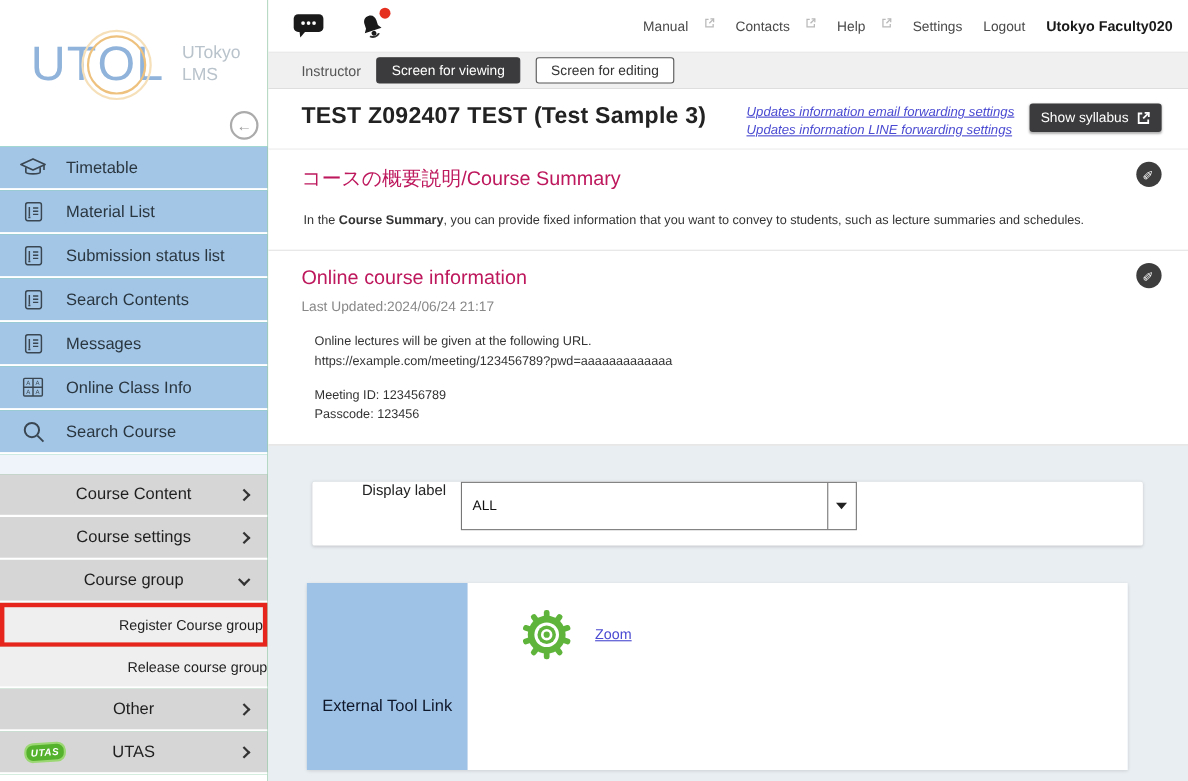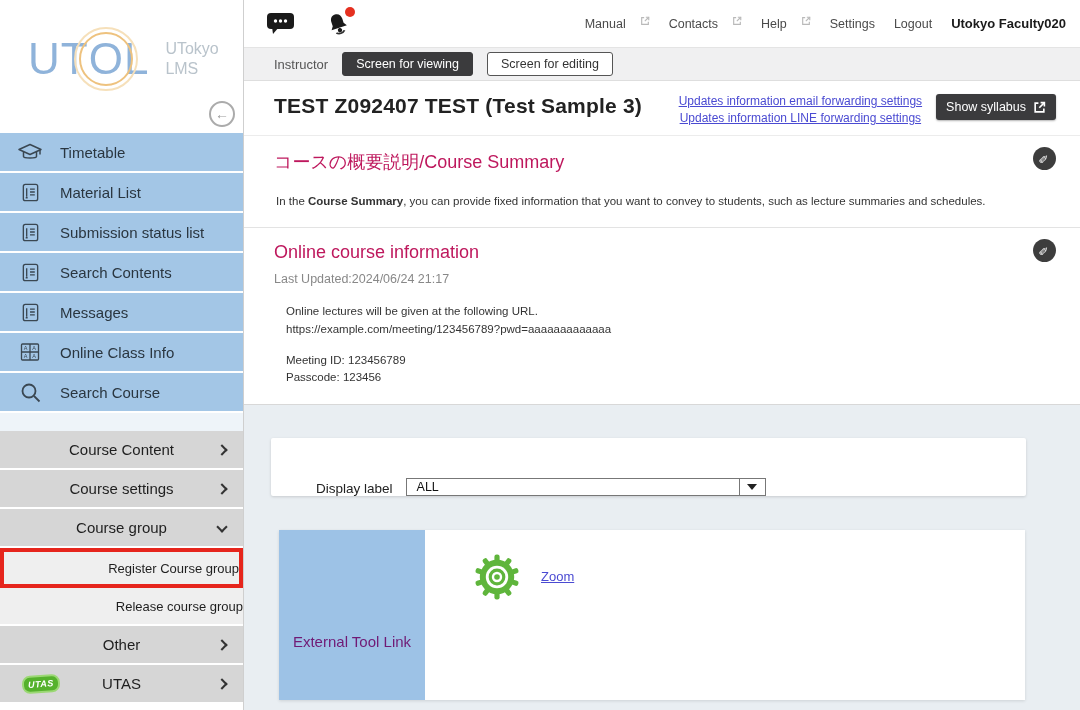--- a/index.html
+++ b/index.html
@@ -44,45 +44,45 @@
   .username { font-weight:bold; font-size:13px; color:#1a1a1a; }
 
   .tab-bar { height:33px; background:#f0f0f1; display:flex; align-items:center; padding-left:30px; gap:14px; border-bottom:1px solid #dedede; }
   .role-label { font-size:13px; color:#555; }
   .btn-dark { background:#3b3b3d; color:#fff; font-size:12.5px; padding:4px 13px; border-radius:3px; border:1px solid #3b3b3d; cursor:pointer; }
   .btn-light { background:#fff; color:#333; font-size:12.5px; padding:4px 13px; border-radius:3px; border:1px solid #555; cursor:pointer; }
 
   .title-row { height:54px; display:flex; align-items:flex-start; padding:13px 24px 0 30px; background:#fff; }
   .course-title { font-size:21px; font-weight:bold; color:#222; letter-spacing:.2px; flex:1; }
   .title-right { display:flex; align-items:flex-start; gap:14px; }
-  .fwd-links { display:flex; flex-direction:column; align-items:center; gap:3px; font-size:12px; }
+  .fwd-links { display:flex; flex-direction:column; align-items:flex-start; gap:3px; font-size:12px;font-style:italic; }
   .fwd-links a { color:#4a4ad2; text-decoration:underline; cursor:pointer; }
   .syllabus-btn { background:#3b3b3d; color:#fff; font-size:12.5px; padding:6px 10px; border-radius:3px; display:flex; align-items:center; gap:7px; cursor:pointer; box-shadow:0 1px 2px rgba(0,0,0,.3); }
 
   .section { position:relative; padding:14px 30px 0; background:#fff; }
   .summary-section { height:92px; border-top:1px solid #ececec; }
   .online-section { height:178px; border-top:1px solid #e3e3e3; border-bottom:1px solid #d8d8d8; }
   .section-heading { font-size:18px; color:#be185d; }
   .edit-btn { position:absolute; top:11px; right:24px; width:23px; height:23px; border-radius:50%; background:#3d3d3d; color:#fff; display:flex; align-items:center; justify-content:center; font-size:12px; cursor:pointer; }
   .edit-btn span { transform:rotate(-90deg); display:inline-block; }
   .summary-desc { margin-top:21px; font-size:11.5px; color:#333; padding-left:2px; }
   .last-updated { margin-top:9px; font-size:12.5px; color:#888; }
   .online-body { margin-top:17px; padding-left:12px; font-size:11.5px; color:#333; line-height:1.55; }
   .online-body .blk2 { margin-top:13px; }
 
   .bottom-area { flex:1; background:#e9eef2; padding-top:33px; }
-  .filter-card { margin-left:27px; width:755px; height:58px; background:#fff; border-radius:2px; box-shadow:0 1px 3px rgba(0,0,0,.15); display:flex; align-items:flex-end; padding-left:45px; gap:13px; }
+  .filter-card { margin-left:40px; width:755px; height:58px; background:#fff; border-radius:2px; box-shadow:0 1px 3px rgba(0,0,0,.15); display:flex; align-items:flex-start; padding-left:45px; gap:13px; }
   .filter-label { font-size:13.5px; color:#222; }
-  .select-box { position:relative; width:360px; height:18px; border:1px solid #777; background:#fff; display:flex; align-items:center; padding-left:10px; font-size:12.5px; color:#111; cursor:pointer; }
+  .select-box { position:relative; width:360px; height:44px; border:1px solid #777; background:#fff; display:flex; align-items:center; padding-left:10px; font-size:12.5px; color:#111; cursor:pointer; }
   .select-arrow { position:absolute; right:0; top:0; width:26px; height:100%; border-left:1px solid #777; display:flex; align-items:center; justify-content:center; }
   .tri-down { width:0; height:0; border-left:5px solid transparent; border-right:5px solid transparent; border-top:6px solid #222; }
 
   .tool-row { margin-top:34px; margin-left:35px; display:flex; width:746px; box-shadow:0 1px 3px rgba(0,0,0,.12); }
   .tool-blue { width:146px; height:170px; background:#9dc2e6; position:relative; flex:0 0 146px; }
-  .tool-blue-label { position:absolute; bottom:50px; width:100%; text-align:center; font-size:15px; color:#701a75; }
+  .tool-blue-label { position:absolute; bottom:50px; width:100%; text-align:center; font-size:15px; color:#0f172a; }
   .tool-white { flex:1; height:170px; background:#fff; display:flex; align-items:flex-start; padding:23px 0 0 48px; gap:20px; }
   .zoom-link { margin-top:16px; font-size:13px; color:#4a4ad2; text-decoration:underline; cursor:pointer; }
 
   svg { display:block; }
 </style>
 </head>
 <body>
 
 <div class="app">
 

